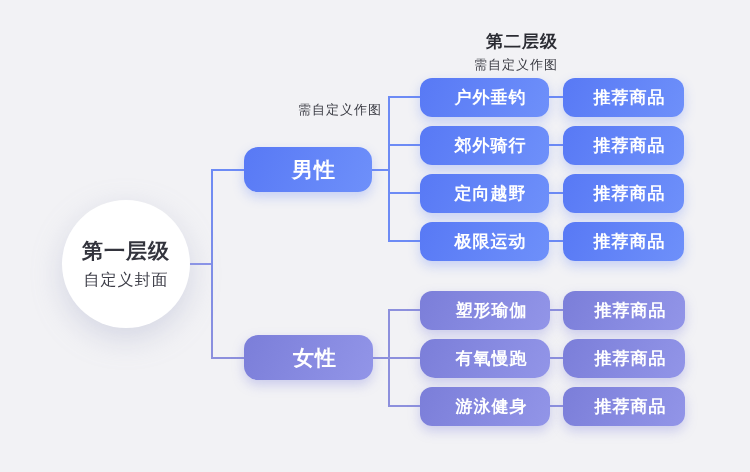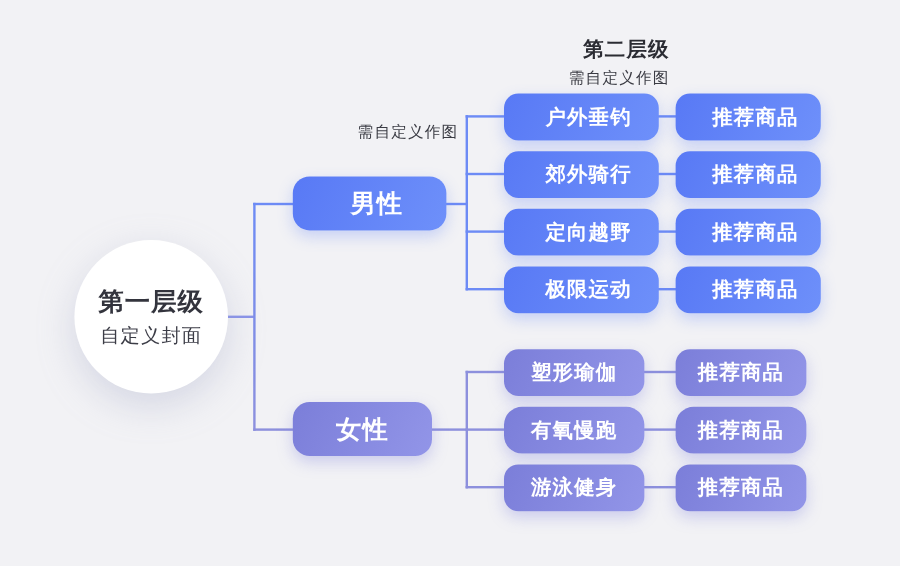--- a/index.html
+++ b/index.html
@@ -35,20 +35,21 @@
   .product-node{ width: 109px; height: 39px; border-radius: 12px; font-size: 17px; text-align: center; }
 
   .blue-box {
     background: linear-gradient(115deg, #5879f5 0%, #6e90fa 100%);
     box-shadow: 0 5px 12px rgba(96, 130, 245, 0.30);
     padding-left: 12px;
   }
   .purple-box {
     background: linear-gradient(115deg, #7b7ed9 0%, #9295e8 100%);
     box-shadow: 0 5px 12px rgba(130, 132, 222, 0.35);
+    padding-left: 13px;
   }
 
   
   .start-circle {
     position: absolute;
     left: 62px; top: 200px;
     width: 128px; height: 128px;
     border-radius: 50%;
     background: #ffffff;
     box-shadow: 0 10px 30px rgba(158, 163, 195, 0.35);

